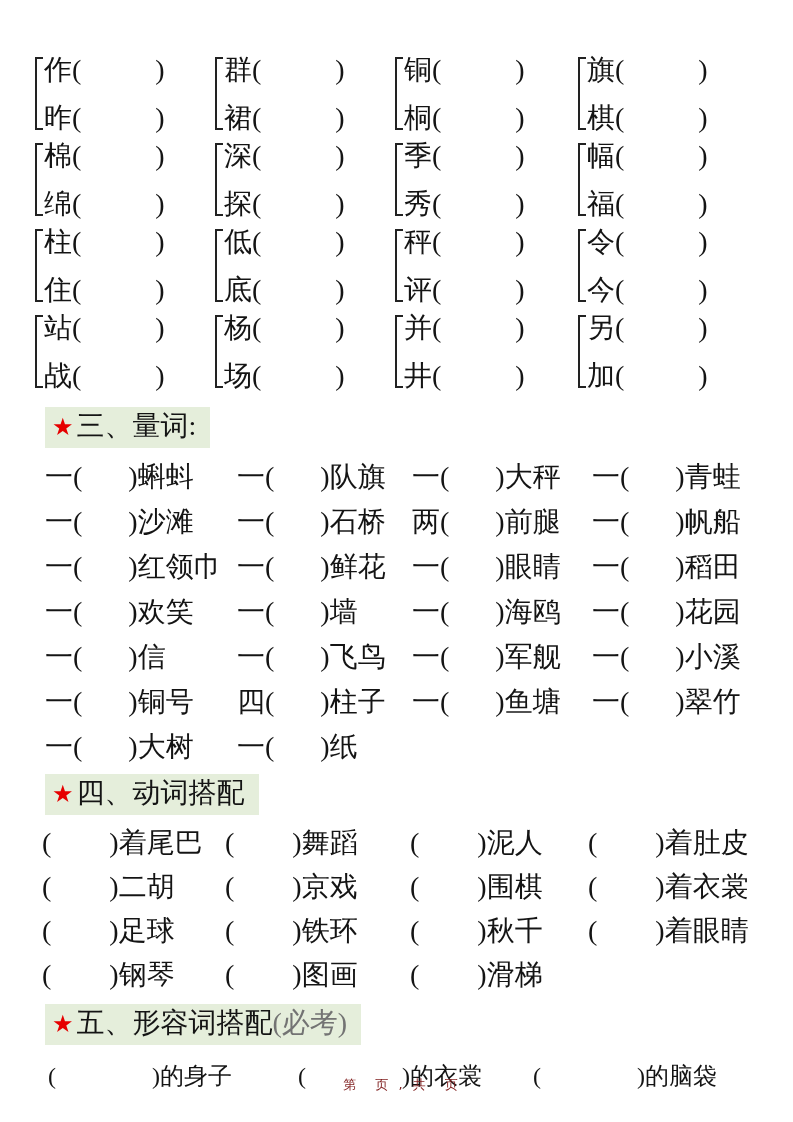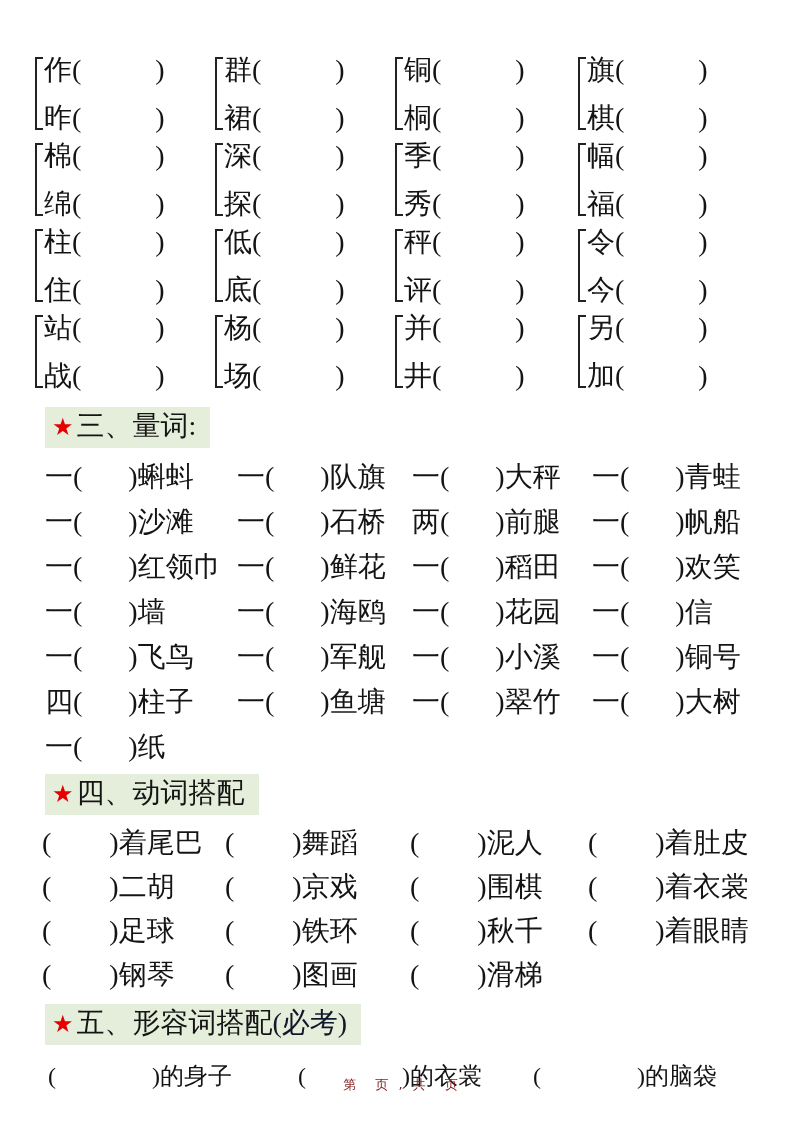--- a/index.html
+++ b/index.html
@@ -36,21 +36,21 @@
   .section-heading {
     display: inline-block;
     background: #e5eedb;
     font-size: 28px;
     line-height: 36px;
     padding: 1px 14px 3px 7px;
     margin: 5px 0 6px 10px;
     white-space: nowrap;
   }
   .star { color: #e60000; font-size: 24px; margin-right: 3px; font-family: "DejaVu Sans", sans-serif; }
-  .red-text { color: #0f172a; }
+  .red-text { color: #737373; }
 
   
   .mw-grid {
     display: grid;
     grid-template-columns: 192px 175px 180px 1fr;
     padding-left: 10px;
   }
   .mw-cell { font-size: 28px; line-height: 45px; white-space: nowrap; }
   .blank-mw { width: 46px; }
 
@@ -214,20 +214,21 @@
       <div class="mw-cell"><span>一</span><span>(</span><span class="blank blank-mw"></span><span>)</span><span>蝌蚪</span></div>
       <div class="mw-cell"><span>一</span><span>(</span><span class="blank blank-mw"></span><span>)</span><span>队旗</span></div>
       <div class="mw-cell"><span>一</span><span>(</span><span class="blank blank-mw"></span><span>)</span><span>大秤</span></div>
       <div class="mw-cell"><span>一</span><span>(</span><span class="blank blank-mw"></span><span>)</span><span>青蛙</span></div>
       <div class="mw-cell"><span>一</span><span>(</span><span class="blank blank-mw"></span><span>)</span><span>沙滩</span></div>
       <div class="mw-cell"><span>一</span><span>(</span><span class="blank blank-mw"></span><span>)</span><span>石桥</span></div>
       <div class="mw-cell"><span>两</span><span>(</span><span class="blank blank-mw"></span><span>)</span><span>前腿</span></div>
       <div class="mw-cell"><span>一</span><span>(</span><span class="blank blank-mw"></span><span>)</span><span>帆船</span></div>
       <div class="mw-cell"><span>一</span><span>(</span><span class="blank blank-mw"></span><span>)</span><span>红领巾</span></div>
       <div class="mw-cell"><span>一</span><span>(</span><span class="blank blank-mw"></span><span>)</span><span>鲜花</span></div>
+      <div class="mw-cell"><span>一</span><span>(</span><span class="blank blank-mw"></span><span>)</span><span>眼睛</span></div>
       <div class="mw-cell"><span>一</span><span>(</span><span class="blank blank-mw"></span><span>)</span><span>稻田</span></div>
       <div class="mw-cell"><span>一</span><span>(</span><span class="blank blank-mw"></span><span>)</span><span>欢笑</span></div>
       <div class="mw-cell"><span>一</span><span>(</span><span class="blank blank-mw"></span><span>)</span><span>墙</span></div>
       <div class="mw-cell"><span>一</span><span>(</span><span class="blank blank-mw"></span><span>)</span><span>海鸥</span></div>
       <div class="mw-cell"><span>一</span><span>(</span><span class="blank blank-mw"></span><span>)</span><span>花园</span></div>
       <div class="mw-cell"><span>一</span><span>(</span><span class="blank blank-mw"></span><span>)</span><span>信</span></div>
       <div class="mw-cell"><span>一</span><span>(</span><span class="blank blank-mw"></span><span>)</span><span>飞鸟</span></div>
       <div class="mw-cell"><span>一</span><span>(</span><span class="blank blank-mw"></span><span>)</span><span>军舰</span></div>
       <div class="mw-cell"><span>一</span><span>(</span><span class="blank blank-mw"></span><span>)</span><span>小溪</span></div>
       <div class="mw-cell"><span>一</span><span>(</span><span class="blank blank-mw"></span><span>)</span><span>铜号</span></div>

